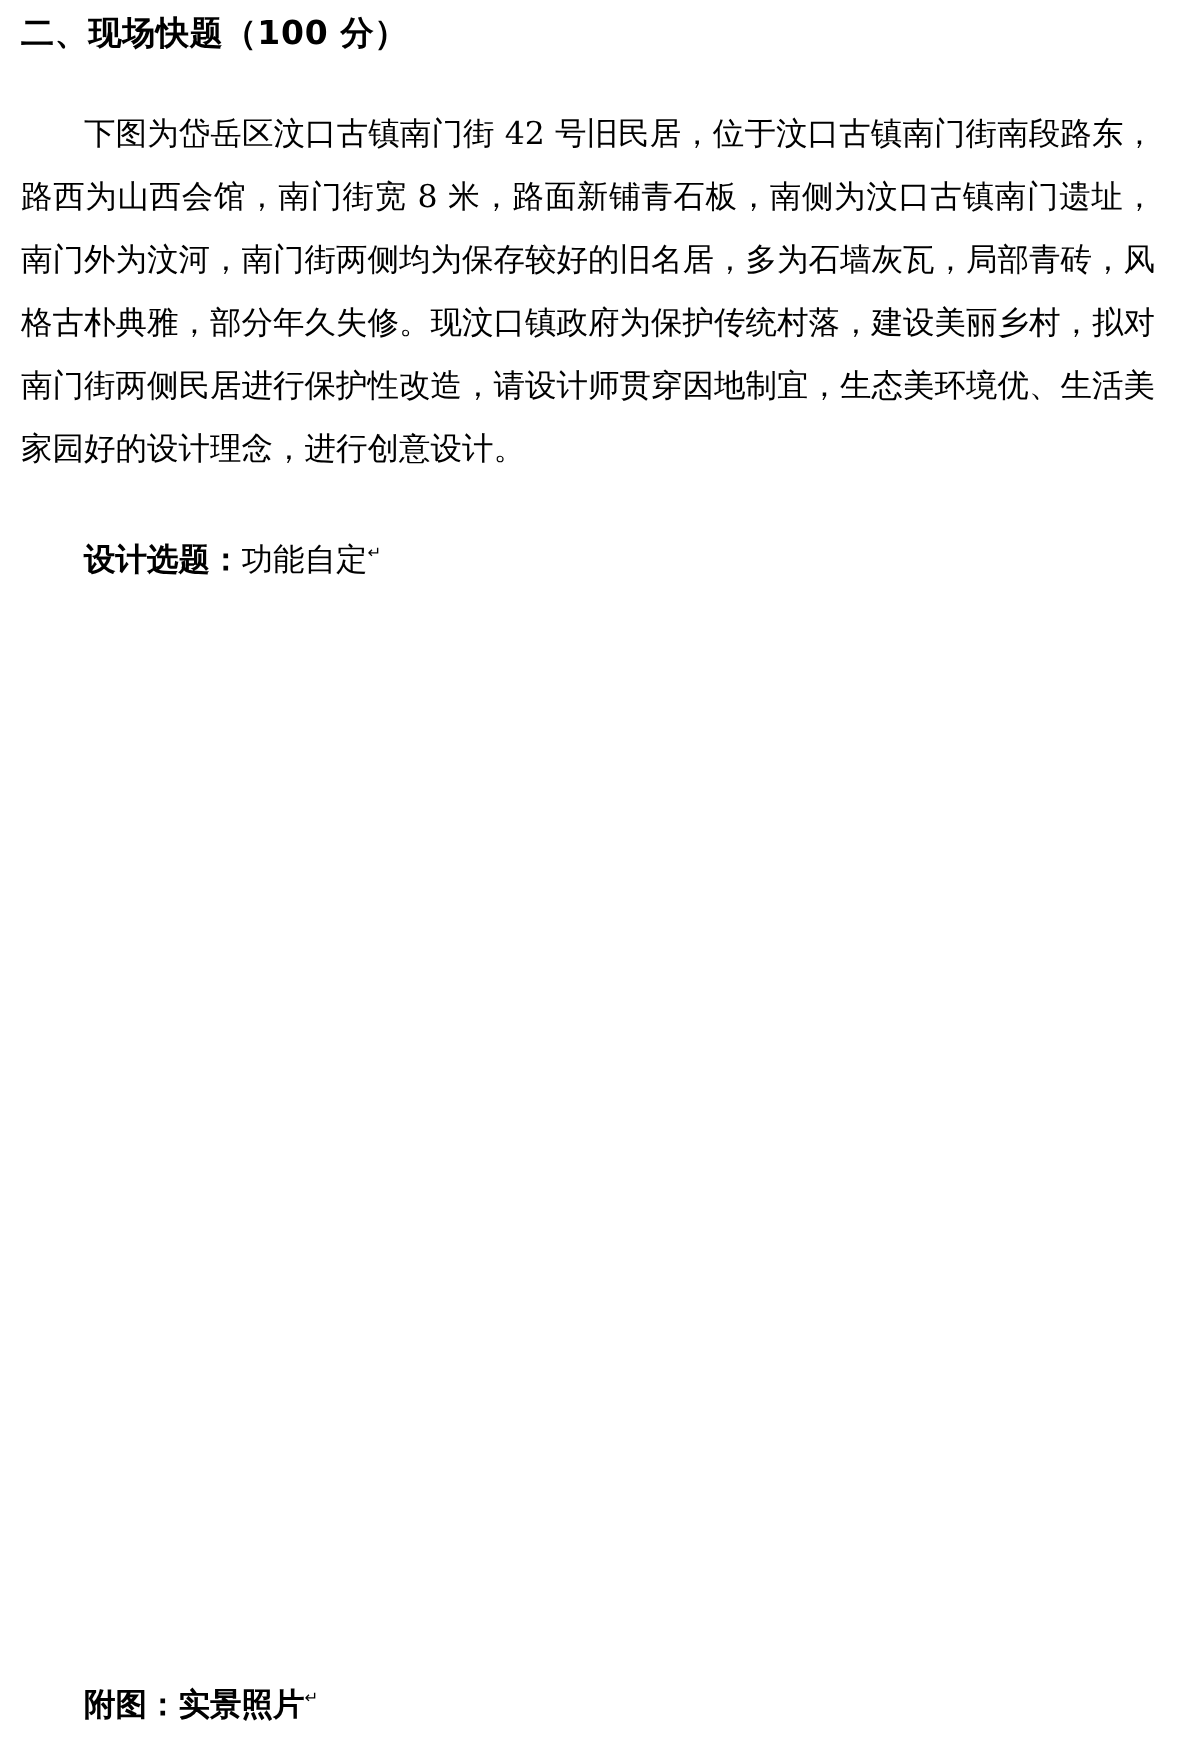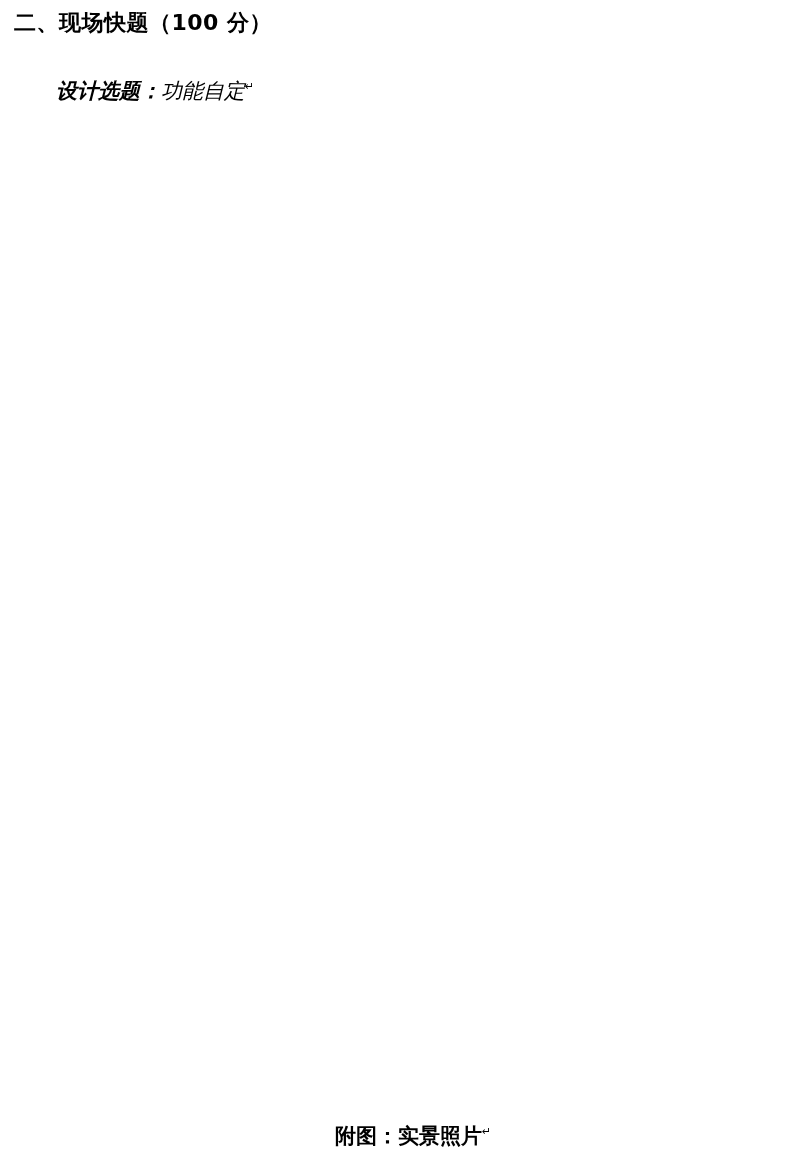--- a/index.html
+++ b/index.html
@@ -45,21 +45,21 @@
     font-weight: bold;
     font-size: 21px;
     line-height: 42px;
     margin: 0;
     text-indent: 2em;
   }
   .label-para .normal {
     font-family: "DejaVu Serif", "Liberation Serif", serif;
     font-weight: normal;
   }
-  .gap-md { margin-top: 28px; font-style: italic; }
+  .gap-md { margin-top: 28px; }
   .result-para {
     font-family: "DejaVu Sans", "Liberation Sans", sans-serif;
     font-weight: bold;
     font-size: 21px;
     line-height: 42px;
     text-align: justify;
     text-justify: inter-ideograph;
     margin: 0;
     text-indent: 2em;
   }
@@ -67,35 +67,35 @@
     position: absolute;
     left: 14px;
     right: 30px;
     bottom: 24px;
     font-family: "DejaVu Sans", "Liberation Sans", sans-serif;
     font-weight: bold;
     font-size: 21px;
     line-height: 32px;
     margin: 0;
     text-indent: 2em;
-    text-align: center;
   }
   .tiny-mark {
     font-size: 11px;
     vertical-align: super;
     font-weight: normal;
   }
 </style>
 </head>
 <body>
 
 <div class="page">
 
   <h1 class="heading">二、现场快题（100 分）</h1>
 
+  <p class="body-para para-gap-1">下图为岱岳区汶口古镇南门街 42 号旧民居，位于汶口古镇南门街南段路东，路西为山西会馆，南门街宽 8 米，路面新铺青石板，南侧为汶口古镇南门遗址，南门外为汶河，南门街两侧均为保存较好的旧名居，多为石墙灰瓦，局部青砖，风格古朴典雅，部分年久失修。现汶口镇政府为保护传统村落，建设美丽乡村，拟对南门街两侧民居进行保护性改造，请设计师贯穿因地制宜，生态美环境优、生活美家园好的设计理念，进行创意设计。</p>
 
   <p class="label-para gap-md">
     <span>设计选题：</span><span class="normal">功能自定</span><span class="tiny-mark">↵</span>
   </p>
 
 
   <p class="footer-para">
     <span>附图：</span><span>实景照片</span><span class="tiny-mark">↵</span>
   </p>
 

